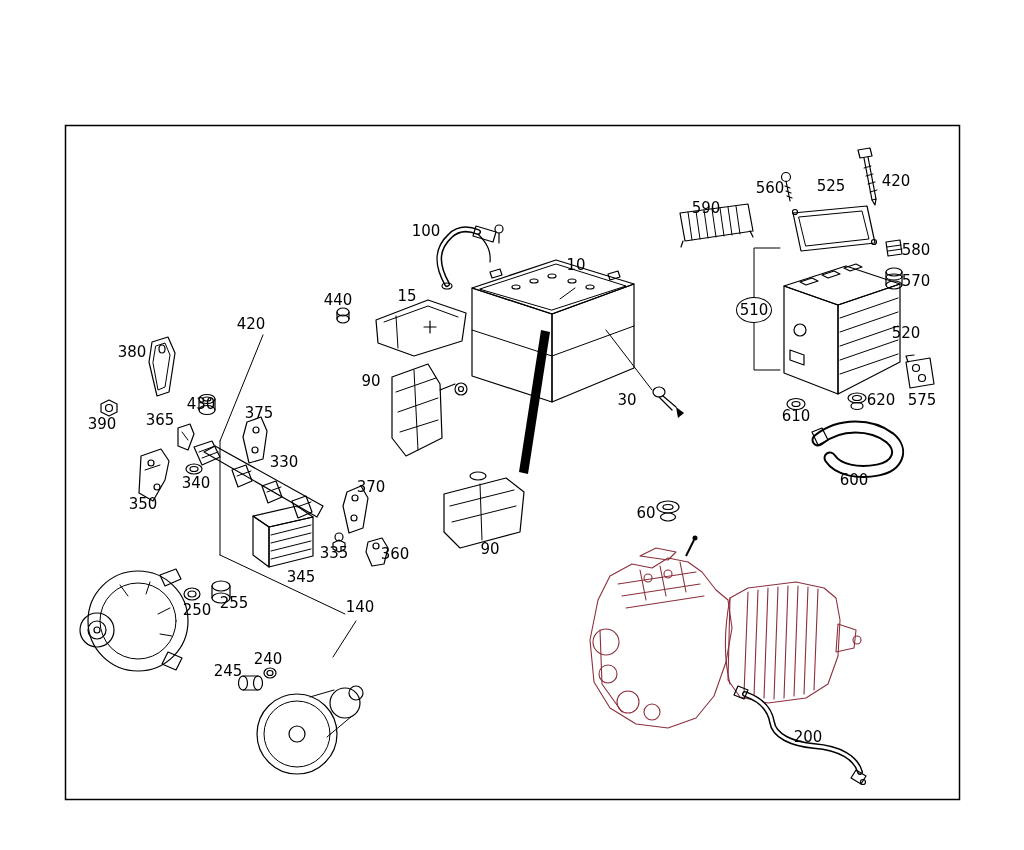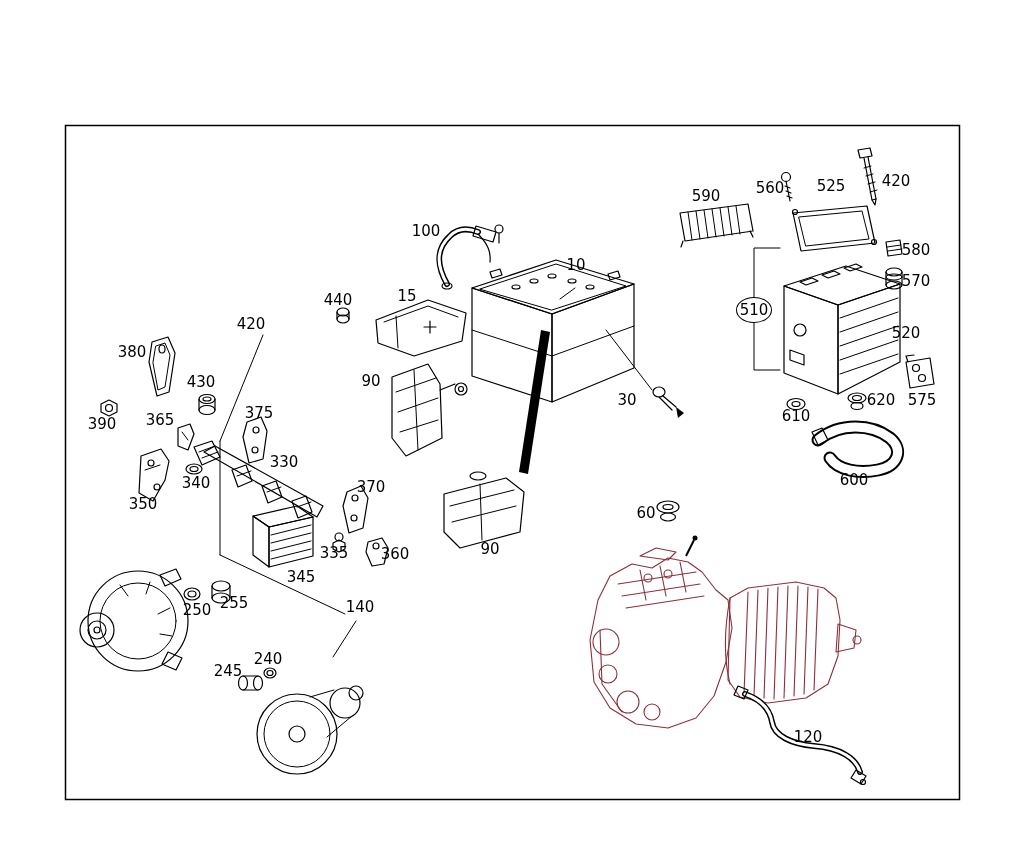--- a/index.html
+++ b/index.html
@@ -311,42 +311,42 @@
     </g>
 
   </svg>
 
   <span class="callout" style="left:426px;top:231px">100</span>
   <span class="callout" style="left:407px;top:296px">15</span>
   <span class="callout" style="left:576px;top:265px">10</span>
   <span class="callout" style="left:338px;top:300px">440</span>
   <span class="callout" style="left:251px;top:324px">420</span>
   <span class="callout" style="left:132px;top:352px">380</span>
-  <span class="callout" style="left:201px;top:382px">430</span>
+  <span class="callout" style="left:201px;top:404px">430</span>
   <span class="callout" style="left:102px;top:424px">390</span>
   <span class="callout" style="left:160px;top:420px">365</span>
   <span class="callout" style="left:259px;top:413px">375</span>
   <span class="callout" style="left:371px;top:381px">90</span>
   <span class="callout" style="left:196px;top:483px">340</span>
   <span class="callout" style="left:143px;top:504px">350</span>
   <span class="callout" style="left:284px;top:462px">330</span>
   <span class="callout" style="left:371px;top:487px">370</span>
   <span class="callout" style="left:334px;top:553px">335</span>
   <span class="callout" style="left:395px;top:554px">360</span>
   <span class="callout" style="left:301px;top:577px">345</span>
   <span class="callout" style="left:490px;top:549px">90</span>
   <span class="callout" style="left:627px;top:400px">30</span>
   <span class="callout" style="left:646px;top:513px">60</span>
   <span class="callout" style="left:197px;top:610px">250</span>
   <span class="callout" style="left:234px;top:603px">255</span>
   <span class="callout" style="left:228px;top:671px">245</span>
   <span class="callout" style="left:268px;top:659px">240</span>
   <span class="callout" style="left:360px;top:607px">140</span>
-  <span class="callout" style="left:808px;top:737px">120</span>
-  <span class="callout" style="left:706px;top:196px">590</span>
+  <span class="callout" style="left:808px;top:737px">200</span>
+  <span class="callout" style="left:706px;top:208px">590</span>
   <span class="callout" style="left:770px;top:188px">560</span>
   <span class="callout" style="left:831px;top:186px">525</span>
   <span class="callout" style="left:896px;top:181px">420</span>
   <span class="callout" style="left:916px;top:250px">580</span>
   <span class="callout" style="left:916px;top:281px">570</span>
   <span class="callout circled" style="left:754px;top:310px">510</span>
   <span class="callout" style="left:906px;top:333px">520</span>
   <span class="callout" style="left:881px;top:400px">620</span>
   <span class="callout" style="left:922px;top:400px">575</span>
   <span class="callout" style="left:796px;top:416px">610</span>

